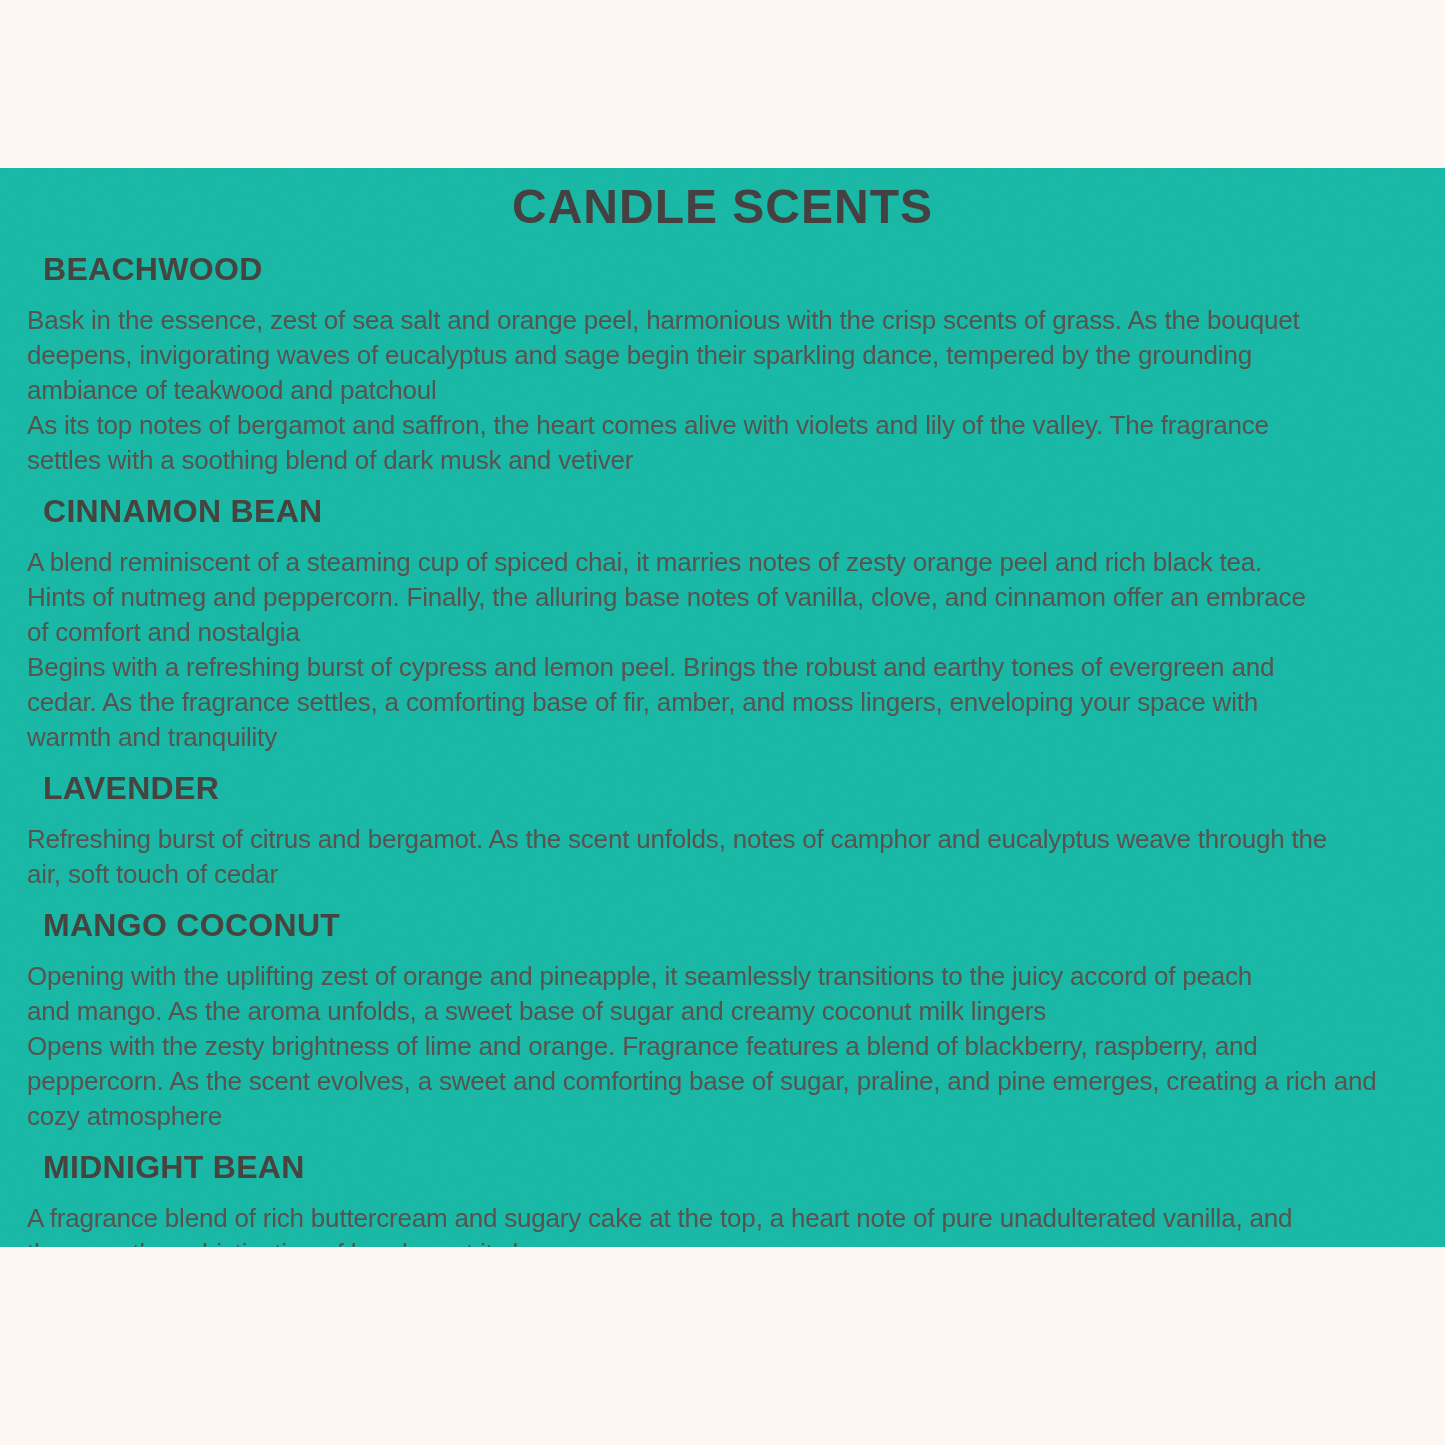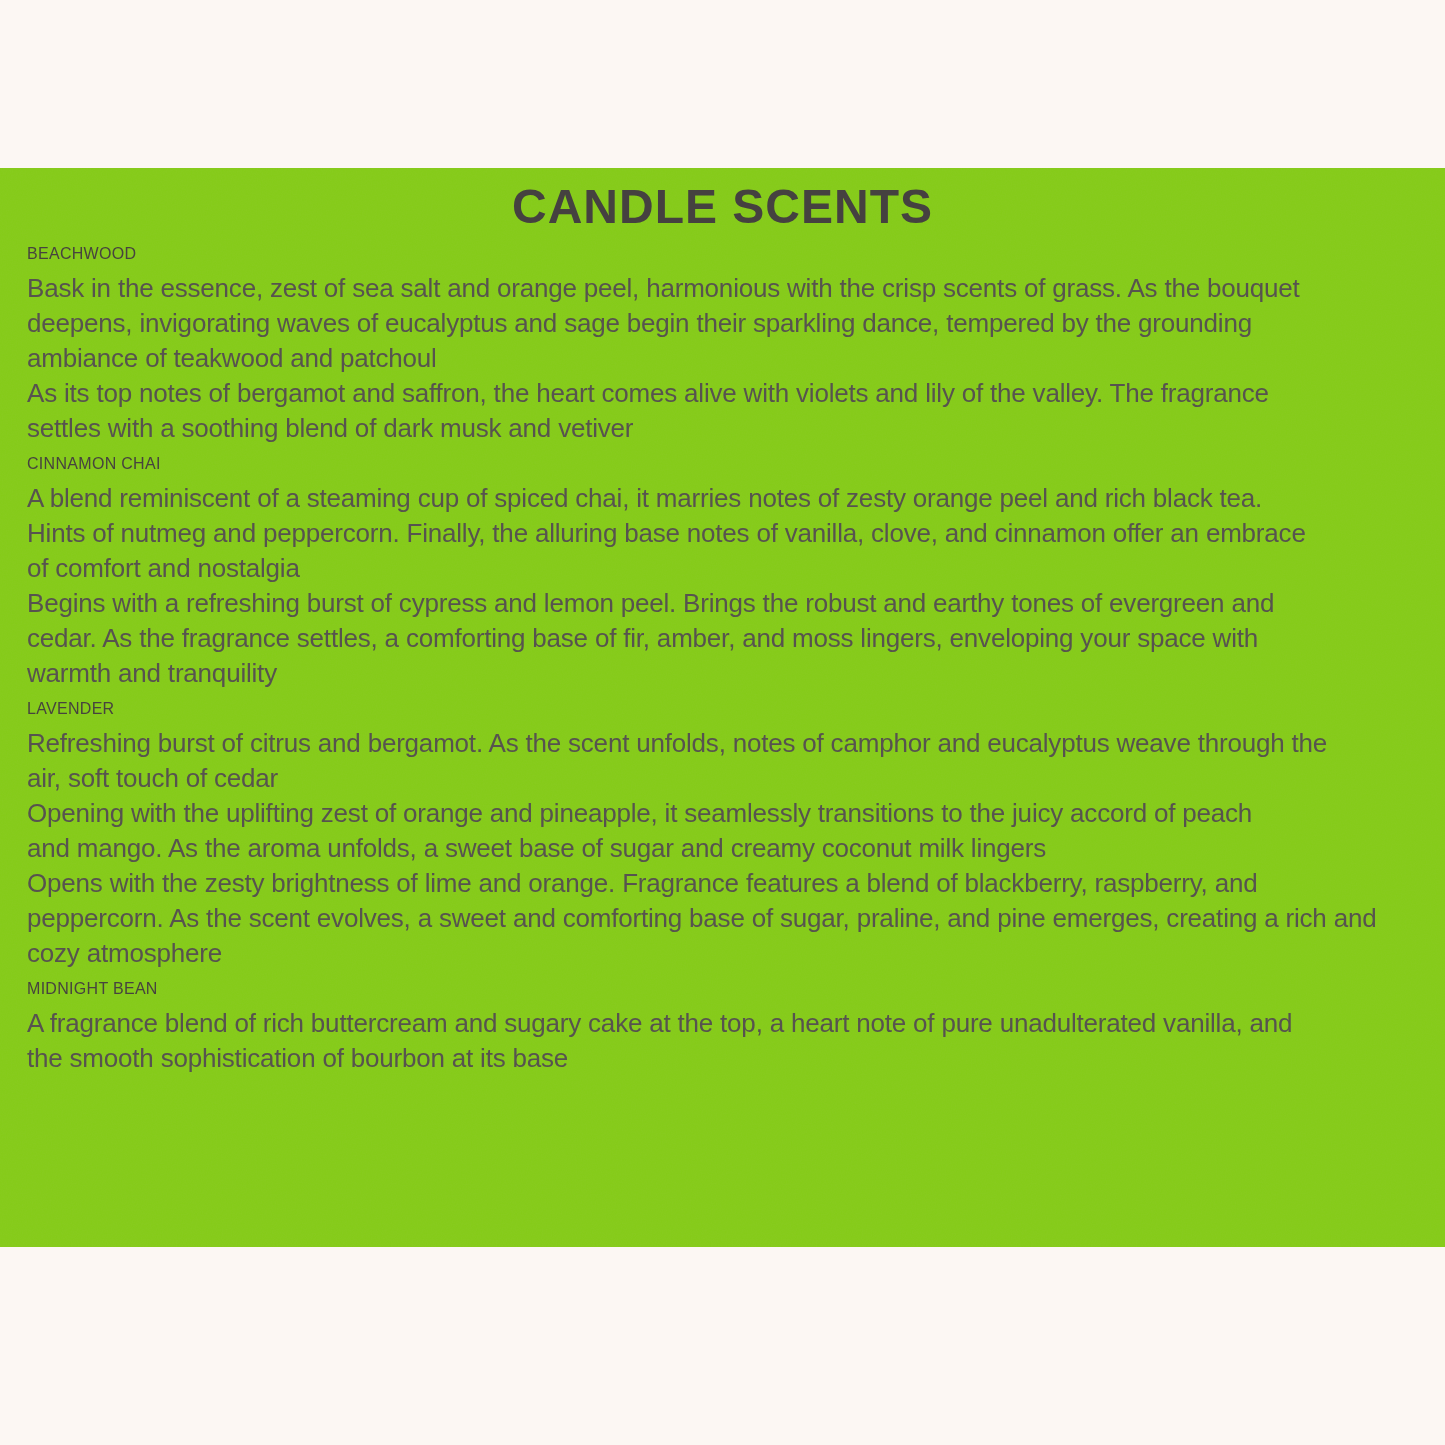--- a/index.html
+++ b/index.html
@@ -10,21 +10,21 @@
     overflow: hidden;
     background: #fcf7f3;
     font-family: "Liberation Sans", sans-serif;
   }
   .card {
     position: absolute;
     top: 168px;
     left: 0;
     width: 1445px;
     height: 1079px;
-    background: #84cc16;
+    background: #14b8a6;
     overflow: hidden;
   }
   .texture {
     position: absolute;
     top: 0; left: 0;
     width: 100%; height: 100%;
     pointer-events: none;
   }
   .content {
     position: relative;
@@ -34,24 +34,24 @@
     margin: 0;
     text-align: center;
     font-size: 48px;
     line-height: 58px;
     font-weight: 700;
     letter-spacing: 1px;
     color: #454140;
   }
   .scent { margin: 0; }
   .scent-name {
-    margin: 0;
-    font-size: 16px;
+    margin: 16px;
+    font-size: 32px;
     line-height: 35px;
-    font-weight: 400;
+    font-weight: 700;
     letter-spacing: 0.3px;
     color: #47433f;
   }
   .scent-desc {
     margin: 0;
     font-size: 26px;
     line-height: 35px;
     letter-spacing: -0.2px;
     color: #57534f;
     white-space: pre;
@@ -78,39 +78,40 @@
 deepens, invigorating waves of eucalyptus and sage begin their sparkling dance, tempered by the grounding
 ambiance of teakwood and patchoul</p>
     </section>
 
     <section class="scent">
       <p class="scent-desc">As its top notes of bergamot and saffron, the heart comes alive with violets and lily of the valley. The fragrance
 settles with a soothing blend of dark musk and vetiver</p>
     </section>
 
     <section class="scent">
-      <h2 class="scent-name">CINNAMON CHAI</h2>
+      <h2 class="scent-name">CINNAMON BEAN</h2>
       <p class="scent-desc">A blend reminiscent of a steaming cup of spiced chai, it marries notes of zesty orange peel and rich black tea.
 Hints of nutmeg and peppercorn. Finally, the alluring base notes of vanilla, clove, and cinnamon offer an embrace
 of comfort and nostalgia</p>
     </section>
 
     <section class="scent">
       <p class="scent-desc">Begins with a refreshing burst of cypress and lemon peel. Brings the robust and earthy tones of evergreen and
 cedar. As the fragrance settles, a comforting base of fir, amber, and moss lingers, enveloping your space with
 warmth and tranquility</p>
     </section>
 
     <section class="scent">
       <h2 class="scent-name">LAVENDER</h2>
       <p class="scent-desc">Refreshing burst of citrus and bergamot. As the scent unfolds, notes of camphor and eucalyptus weave through the
 air, soft touch of cedar</p>
     </section>
 
     <section class="scent">
+      <h2 class="scent-name">MANGO COCONUT</h2>
       <p class="scent-desc">Opening with the uplifting zest of orange and pineapple, it seamlessly transitions to the juicy accord of peach
 and mango. As the aroma unfolds, a sweet base of sugar and creamy coconut milk lingers</p>
     </section>
 
     <section class="scent">
       <p class="scent-desc">Opens with the zesty brightness of lime and orange. Fragrance features a blend of blackberry, raspberry, and
 peppercorn. As the scent evolves, a sweet and comforting base of sugar, praline, and pine emerges, creating a rich and
 cozy atmosphere</p>
     </section>
 

